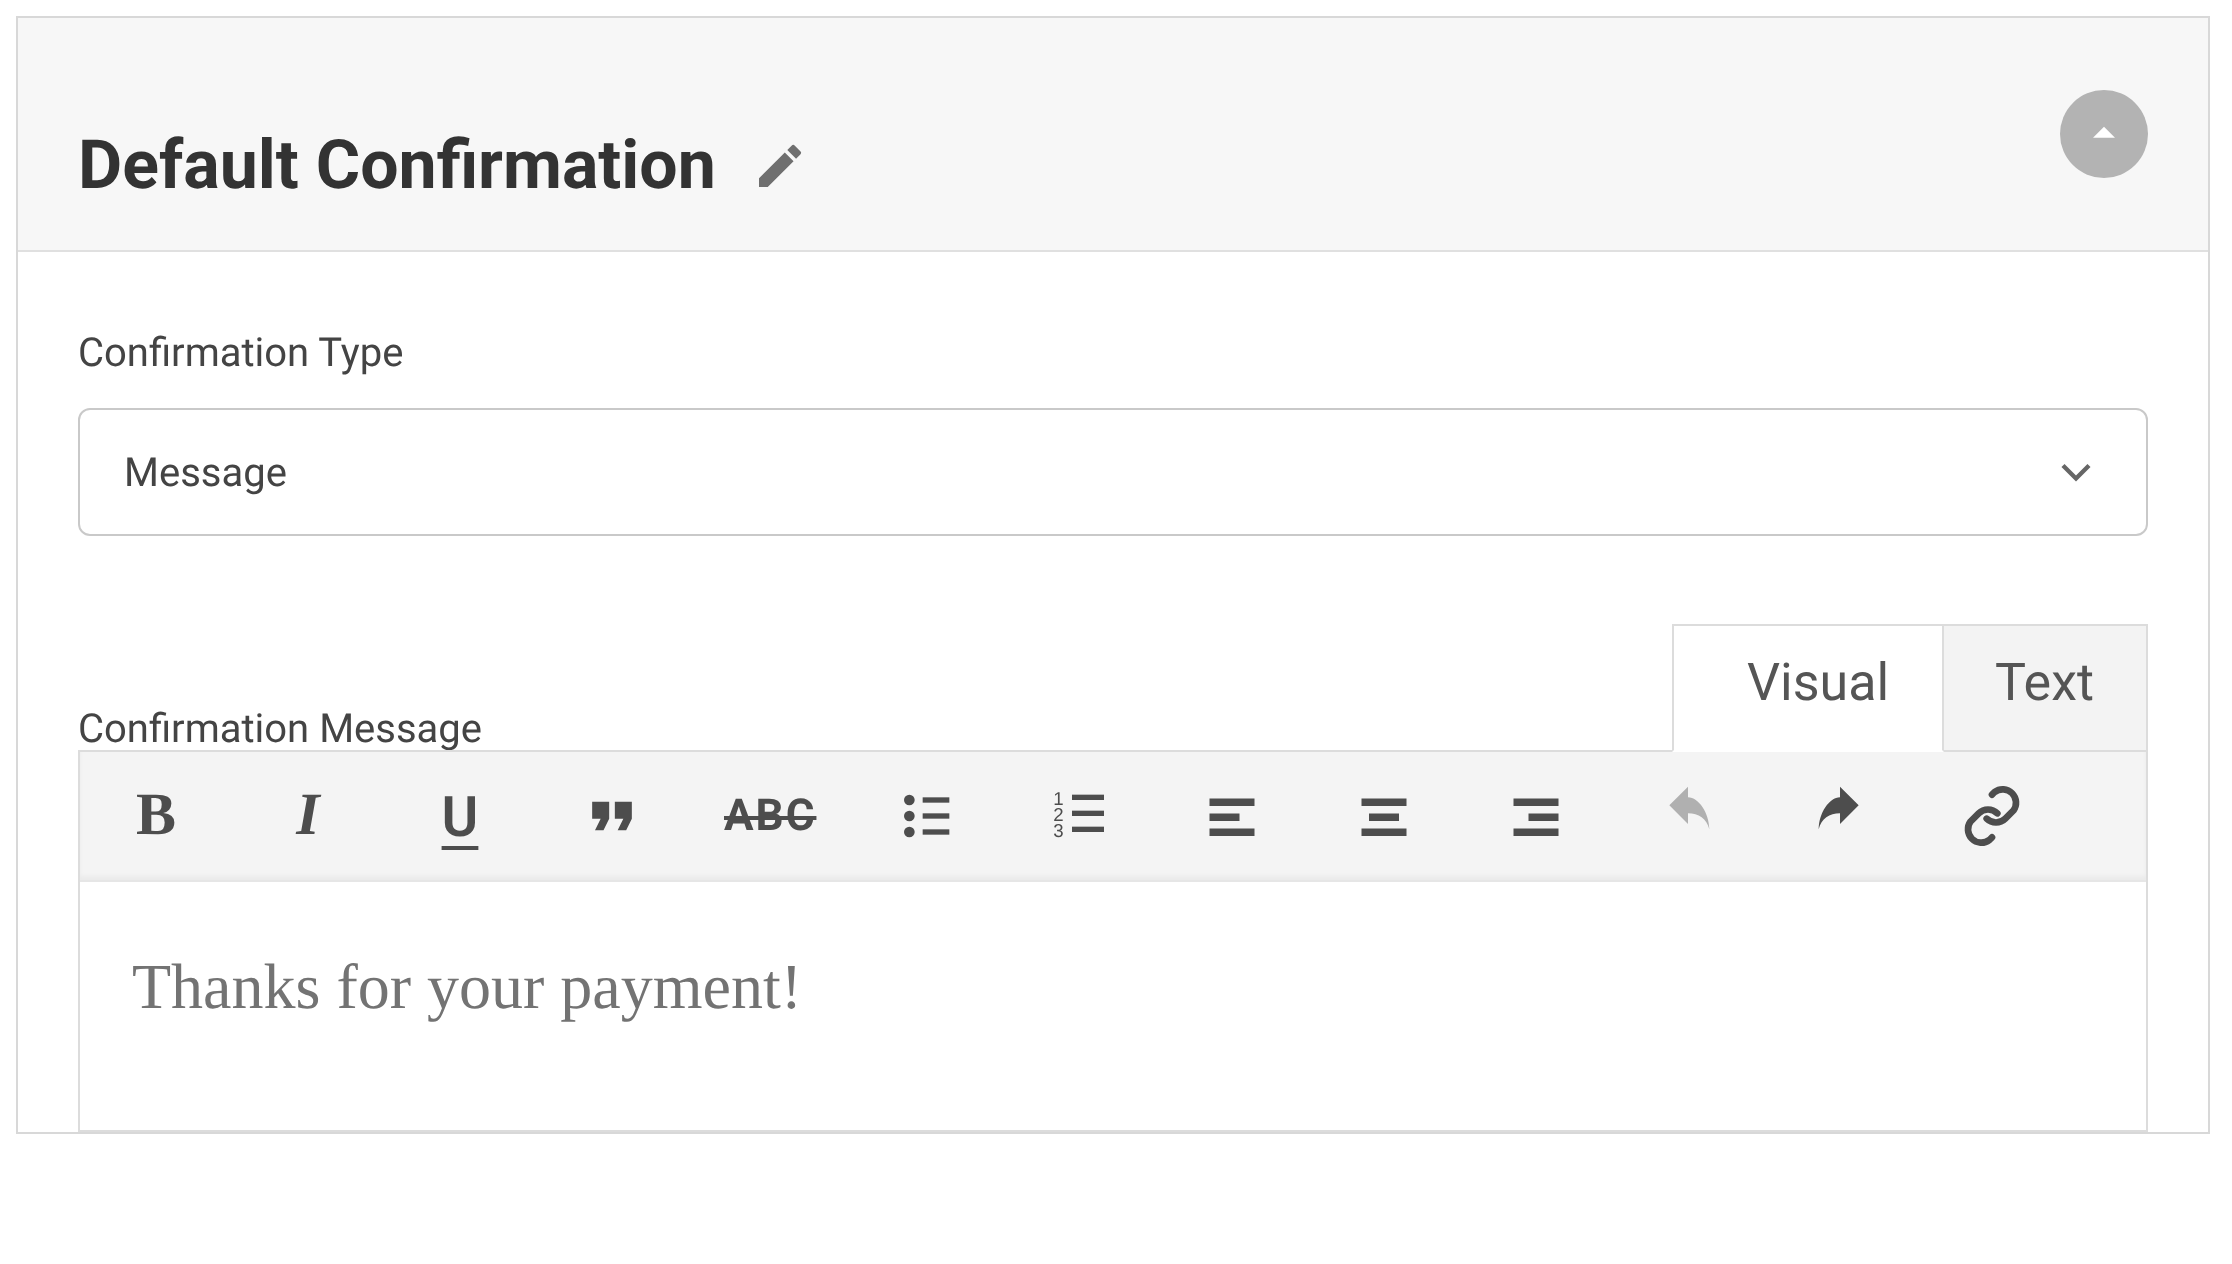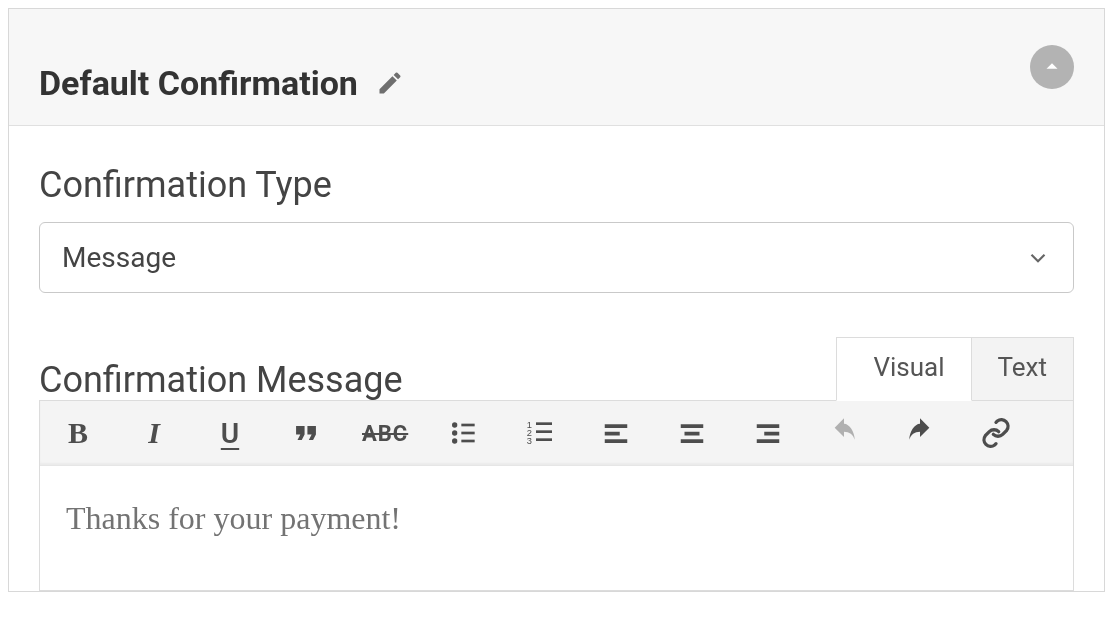--- a/index.html
+++ b/index.html
@@ -37,31 +37,31 @@
   }
   .collapse-btn{
     width:44px;height:44px;border-radius:50%;
     background:#b3b3b3;color:#fff;
     display:flex;align-items:center;justify-content:center;
   }
   .body{
     padding:28px 30px 0 30px;
   }
   .field-label{
-    font-size:36px;
+    font-size:20px;
     color:#444;
     margin:10px 0 16px 0;
     font-weight:400;
   }
   .select-wrap{
     position:relative;
     border:1px solid #c9c9c9;
     border-radius:6px;
     padding:18px 22px;
-    font-size:28px;
+    font-size:20px;
     color:#444;
     display:flex;
     align-items:center;
     justify-content:space-between;
     cursor:pointer;
     background:#fff;
   }
   .select-chevron{color:#666;}
   .msg-label-row{
     margin-top:44px;

